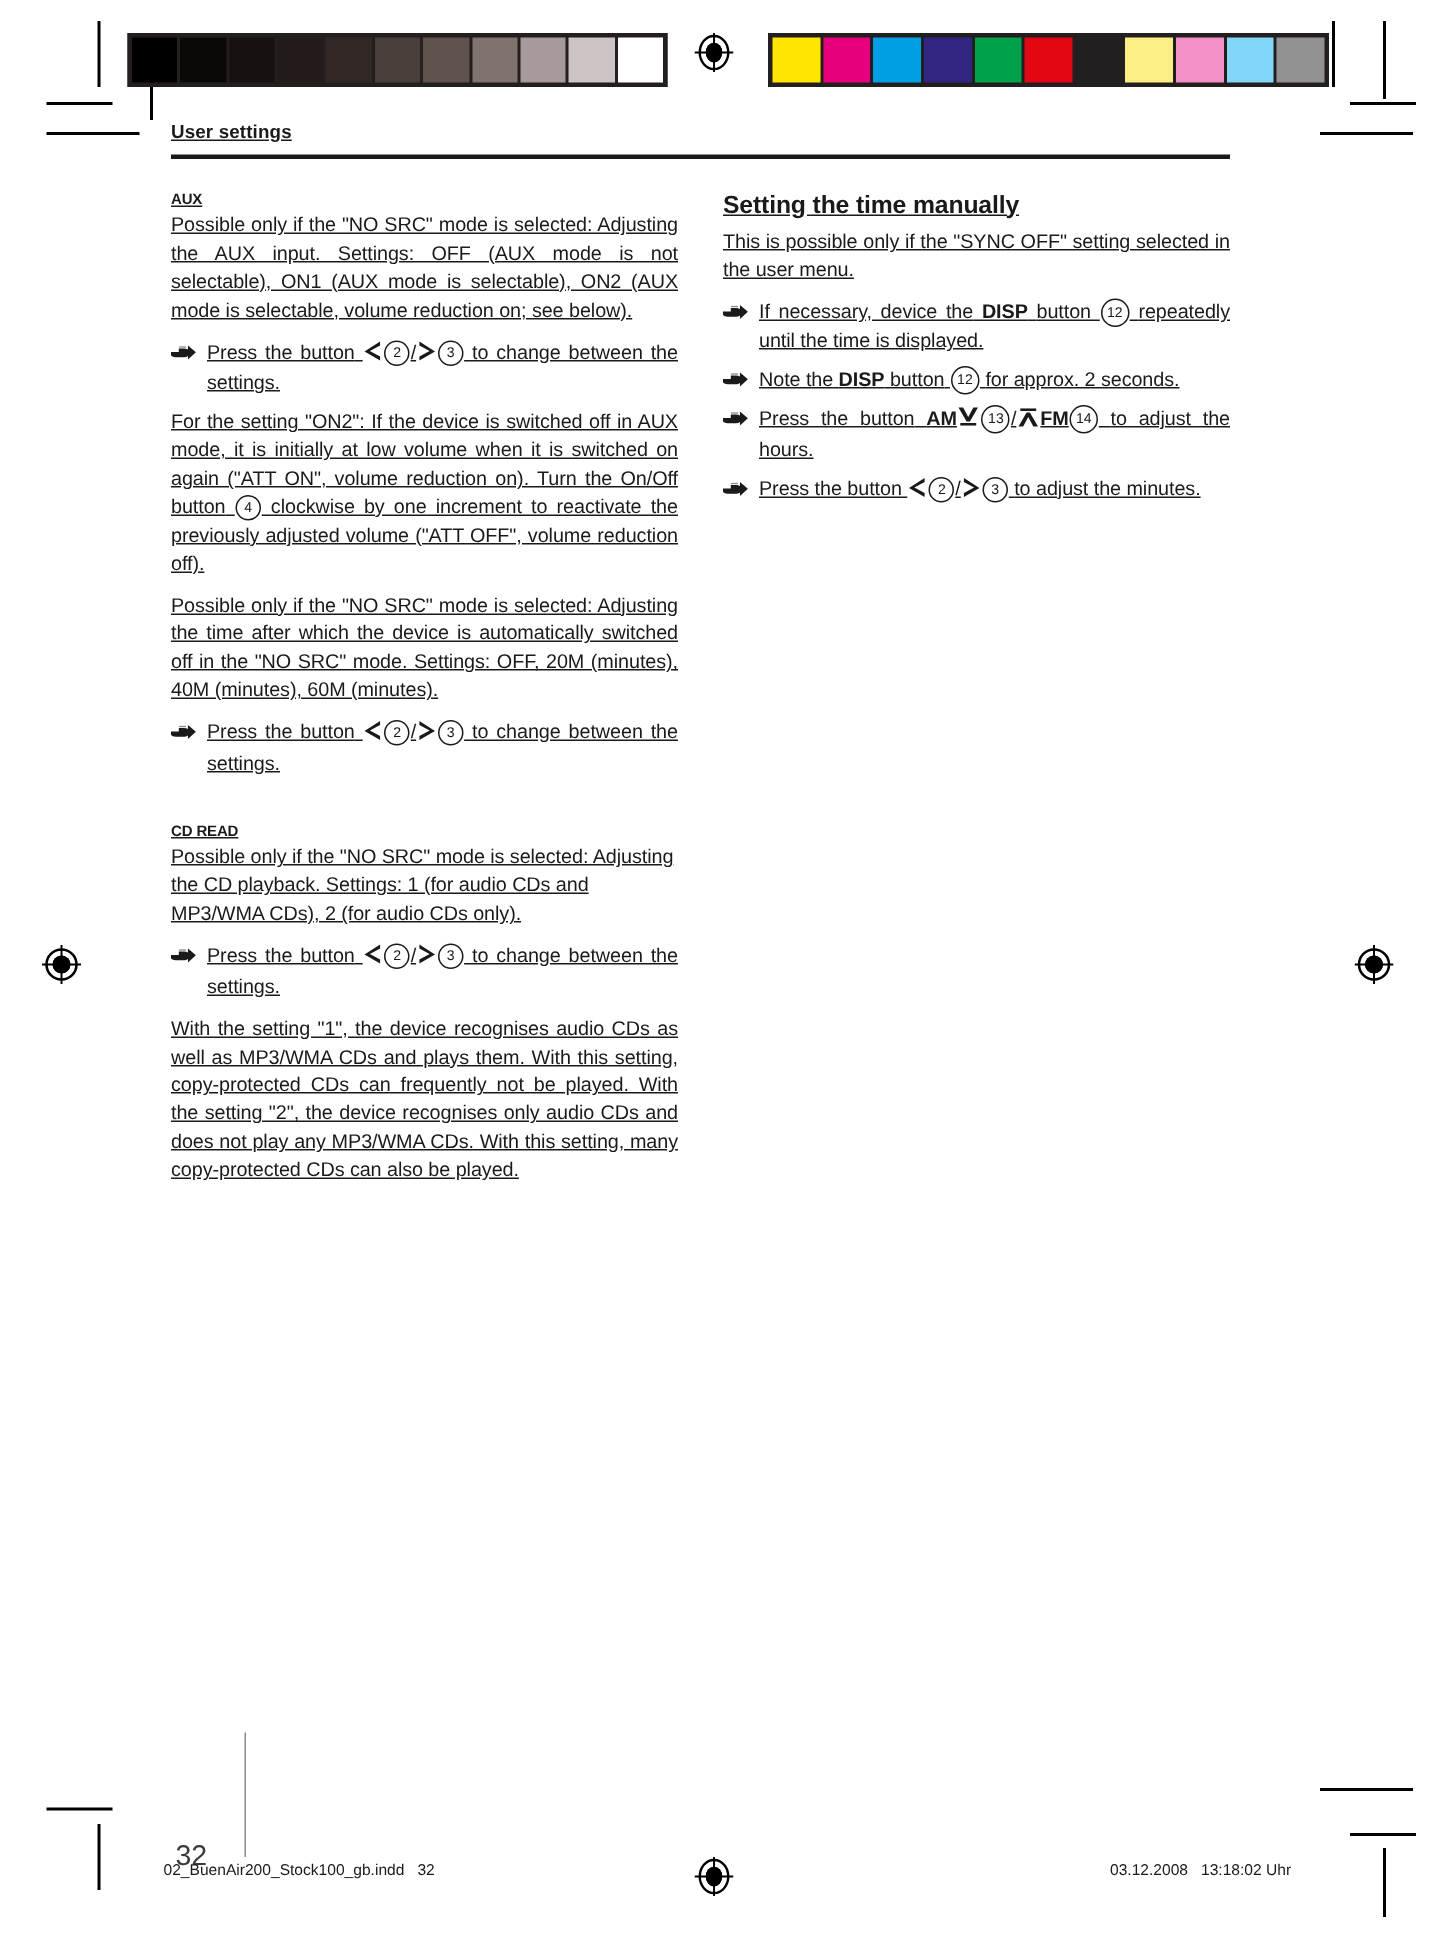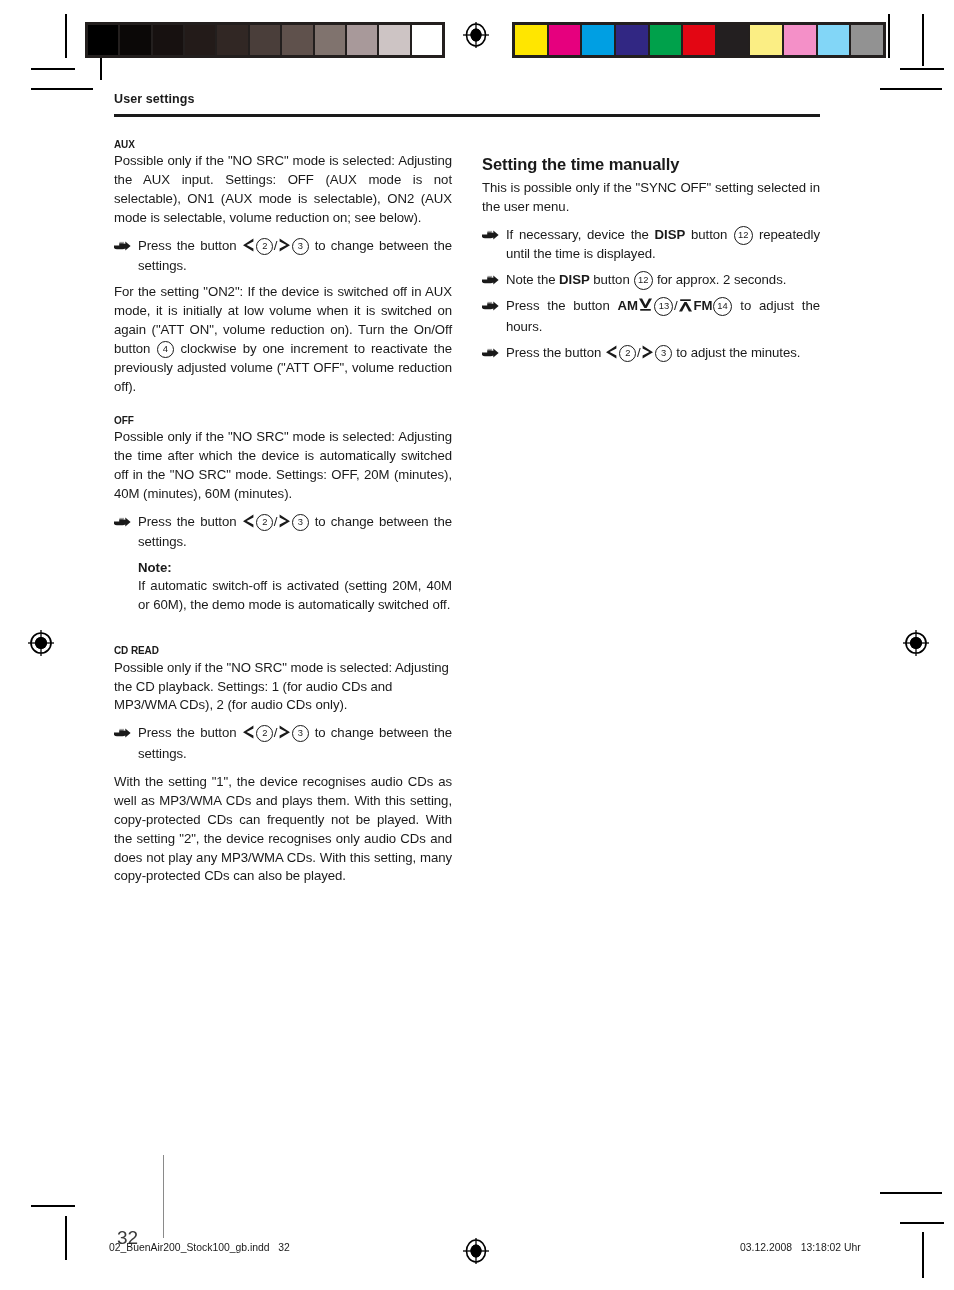--- a/index.html
+++ b/index.html
@@ -32,22 +32,23 @@
   .strip .sw { flex: 1 1 auto; }
   .strip .sw + .sw { margin-left: 2px; }
 
   #gray-strip { left: 85px;  top: 22px; width: 360px; height: 36px; }
   #color-strip{ left: 512px; top: 22px; width: 374px; height: 36px; }
 
   
   .content {
     position: absolute;
     left: 114px;
-    top: 92px;
+    top: 81px;
     width: 706px;
+    text-decoration: underline;
   }
 
   #running-head {
     font-size: 12.5px;
     font-weight: bold;
     letter-spacing: 0.1px;
     color: #1a1a1a;
     margin: 0 0 8px 0;
   }
   #head-rule {
@@ -59,21 +60,21 @@
   .columns {
     display: flex;
     gap: 30px;
   }
   .col { width: 343px; }
 
   
   h2.section-title {
     font-size: 16.5px;
     font-weight: bold;
-    margin: 16px 0 5px 0;
+    margin: 0 0 5px 0;
     line-height: 1.2;
     letter-spacing: -0.1px;
   }
   h3.sub-title {
     font-size: 10px;
     font-weight: bold;
     margin: 0 0 1px 0;
     line-height: 1.25;
     letter-spacing: -0.1px;
   }
@@ -277,43 +278,38 @@
             <span class="nowrap"><span class="chev"><svg width="13" height="14" viewBox="0 0 13 14">
                     <path d="M11.4 0.6 L11.4 3.4 L4.6 7 L11.4 10.6 L11.4 13.4 L1.0 7.3 Z" fill="#1a1a1a"></path>
                   </svg></span><span class="numcirc">2</span>/<span class="chev"><svg width="13" height="14" viewBox="0 0 13 14">
                     <path d="M1.6 0.6 L1.6 3.4 L8.4 7 L1.6 10.6 L1.6 13.4 L12.0 7.3 Z" fill="#1a1a1a"></path>
                   </svg></span><span class="numcirc">3</span></span>
             <span>to change between the settings.</span></span>
         </div>
 
         <p class="body"><span>For the setting "ON2": If the device is switched off in AUX mode, it is initially at low volume when it is switched on again ("ATT ON", volume reduction on). Turn the On/Off button</span> <span class="numcirc">4</span> <span>clockwise by one increment to reactivate the previously adjusted volume ("ATT OFF", volume reduction off).</span></p>
 
-        <h3 class="sub-title" style="margin-top:18px;">OFF</h3>
         <p class="body">Possible only if the "NO SRC" mode is selected: Adjusting the time after which the device is automatically switched off in the "NO SRC" mode. Settings: OFF, 20M (minutes), 40M (minutes), 60M (minutes).</p>
 
         <div class="step">
           <span class="bullet">
             <svg class="hand" width="17" height="11" viewBox="0 0 17 11">
               <path d="M0 4.6 L5.2 4.6 L5.2 2.3 L8.6 2.3 Q10.4 2.3 11.3 3.0 L11.3 0.4 L16.6 4.9 L11.3 9.6 L11.3 7.4 Q10.2 8.2 8.6 8.2 L3.0 8.2 Q1.0 8.2 0 7.0 Z" fill="#1a1a1a"></path>
               <rect x="5.4" y="0.9" width="4.6" height="0.9" fill="#8d8d8d"></rect>
             </svg>
           </span>
           <span class="step-text"><span>Press the button</span>
             <span class="nowrap"><span class="chev"><svg width="13" height="14" viewBox="0 0 13 14">
                     <path d="M11.4 0.6 L11.4 3.4 L4.6 7 L11.4 10.6 L11.4 13.4 L1.0 7.3 Z" fill="#1a1a1a"></path>
                   </svg></span><span class="numcirc">2</span>/<span class="chev"><svg width="13" height="14" viewBox="0 0 13 14">
                     <path d="M1.6 0.6 L1.6 3.4 L8.4 7 L1.6 10.6 L1.6 13.4 L12.0 7.3 Z" fill="#1a1a1a"></path>
                   </svg></span><span class="numcirc">3</span></span>
             <span>to change between the settings.</span></span>
         </div>
 
-        <div class="note">
-          <h4>Note:</h4>
-          <p>If automatic switch-off is activated (setting 20M, 40M or 60M), the demo mode is automatically switched off.</p>
-        </div>
 
         <h3 class="sub-title" style="margin-top:30px;">CD READ</h3>
         <p class="body ragged">Possible only if the "NO SRC" mode is selected: Adjusting the CD playback. Settings: 1 (for audio CDs and MP3/WMA CDs), 2 (for audio CDs only).</p>
 
         <div class="step">
           <span class="bullet">
             <svg class="hand" width="17" height="11" viewBox="0 0 17 11">
               <path d="M0 4.6 L5.2 4.6 L5.2 2.3 L8.6 2.3 Q10.4 2.3 11.3 3.0 L11.3 0.4 L16.6 4.9 L11.3 9.6 L11.3 7.4 Q10.2 8.2 8.6 8.2 L3.0 8.2 Q1.0 8.2 0 7.0 Z" fill="#1a1a1a"></path>
               <rect x="5.4" y="0.9" width="4.6" height="0.9" fill="#8d8d8d"></rect>
             </svg>

